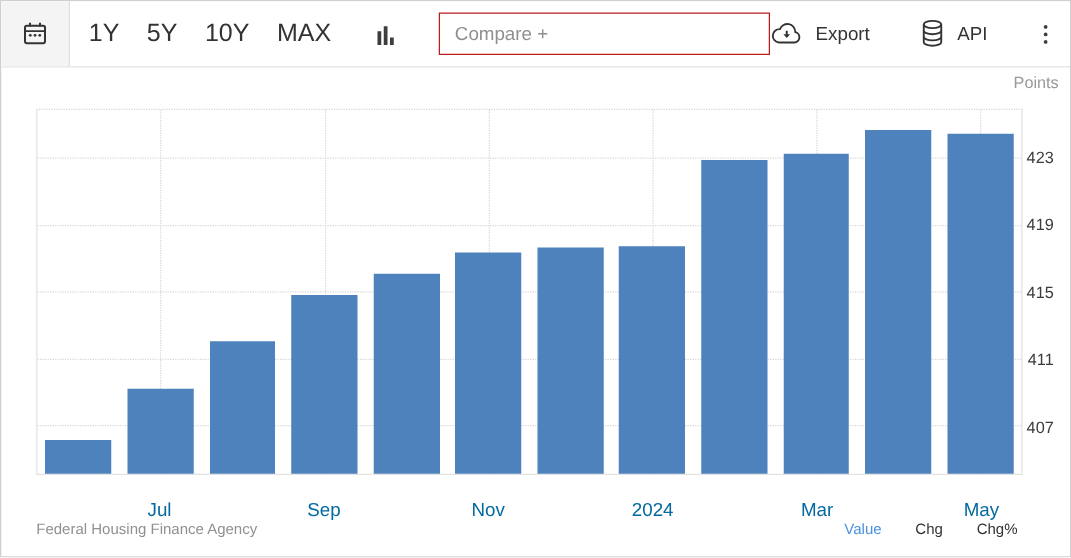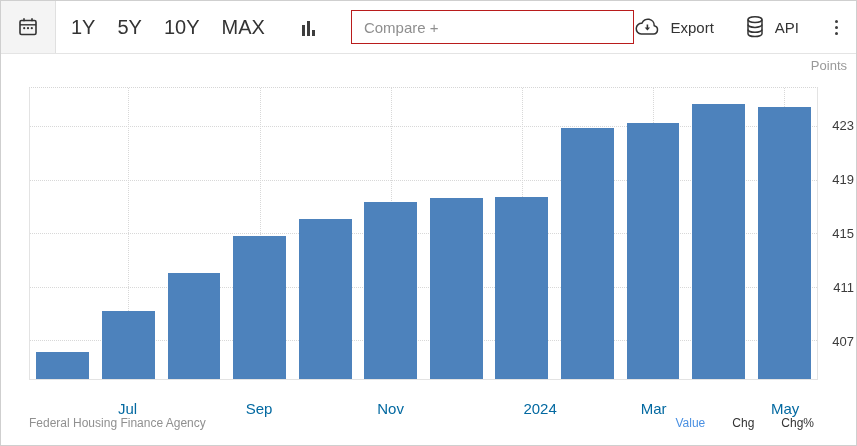--- a/index.html
+++ b/index.html
@@ -44,21 +44,21 @@
   .compare-input {
     margin-left: 36px;
     width: 288px; height: 34px;
     border: 1px solid #b91c1c;
     font-family: "Liberation Sans", sans-serif;
     font-size: 15px; color: #333;
     padding: 0 12px;
     outline: none;
   }
   .compare-input::placeholder { color: #8f8f8f; opacity: 1; }
-  .tool-right { display: flex; align-items: center; margin-left: auto; }
+  .tool-right { display: flex; align-items: center; margin-left: auto; gap: 9px; }
   .tool-btn {
     display: flex; align-items: center; gap: 9px;
     background: transparent; border: none; cursor: pointer;
     font-family: "Liberation Sans", sans-serif;
     font-size: 15px; color: #333;
     margin-right: 30px;
   }
   .kebab-btn {
     background: transparent; border: none; cursor: pointer;
     display: flex; flex-direction: column; gap: 3px;
@@ -92,21 +92,21 @@
   }
   .bar {
     position: absolute; bottom: 0; z-index: 2;
     cursor: pointer;
   }
 
   .y-axis {
     position: absolute; top: 33px; right: 0; width: 45px; height: 293px;
   }
   .y-tick-label {
-    position: absolute; left: 0; right: 2px;
+    position: absolute; left: 0; right: 13px;
     height: 16px; line-height: 16px;
     text-align: right; font-size: 13px; color: #3c3c3c;
   }
 
   .x-axis {
     position: absolute; left: 28px; top: 330px; width: 789px; height: 18px;
   }
   .x-tick-label {
     position: absolute; top: 16px;
     transform: translateX(-50%);
@@ -232,21 +232,21 @@
         <div class="y-tick-label" style="bottom: calc(12.9032% - 8px);">407</div>
         <div class="y-tick-label" style="bottom: calc(31.3364% - 8px); text-align: right;">411</div>
         <div class="y-tick-label" style="bottom: calc(49.7696% - 8px);">415</div>
         <div class="y-tick-label" style="bottom: calc(68.2028% - 8px);">419</div>
         <div class="y-tick-label" style="bottom: calc(86.6359% - 8px);">423</div>
       </div>
     <div class="x-axis">
         <div class="x-tick-label" style="left: 12.5%;">Jul</div>
         <div class="x-tick-label" style="left: 29.1667%;">Sep</div>
         <div class="x-tick-label" style="left: 45.8333%;">Nov</div>
-        <div class="x-tick-label" style="left: 62.5%; margin-left: 18px;">2024</div>
+        <div class="x-tick-label" style="left: 62.5%;">2024</div>
         <div class="x-tick-label" style="left: 79.1667%;">Mar</div>
         <div class="x-tick-label" style="left: 95.8333%;">May</div>
       </div>
 
     <div class="footer-row">
       <span class="source-label">Federal Housing Finance Agency</span>
       <span class="footer-links">
           <button class="footer-link active">Value</button>
           <button class="footer-link">Chg</button>
           <button class="footer-link">Chg%</button>

